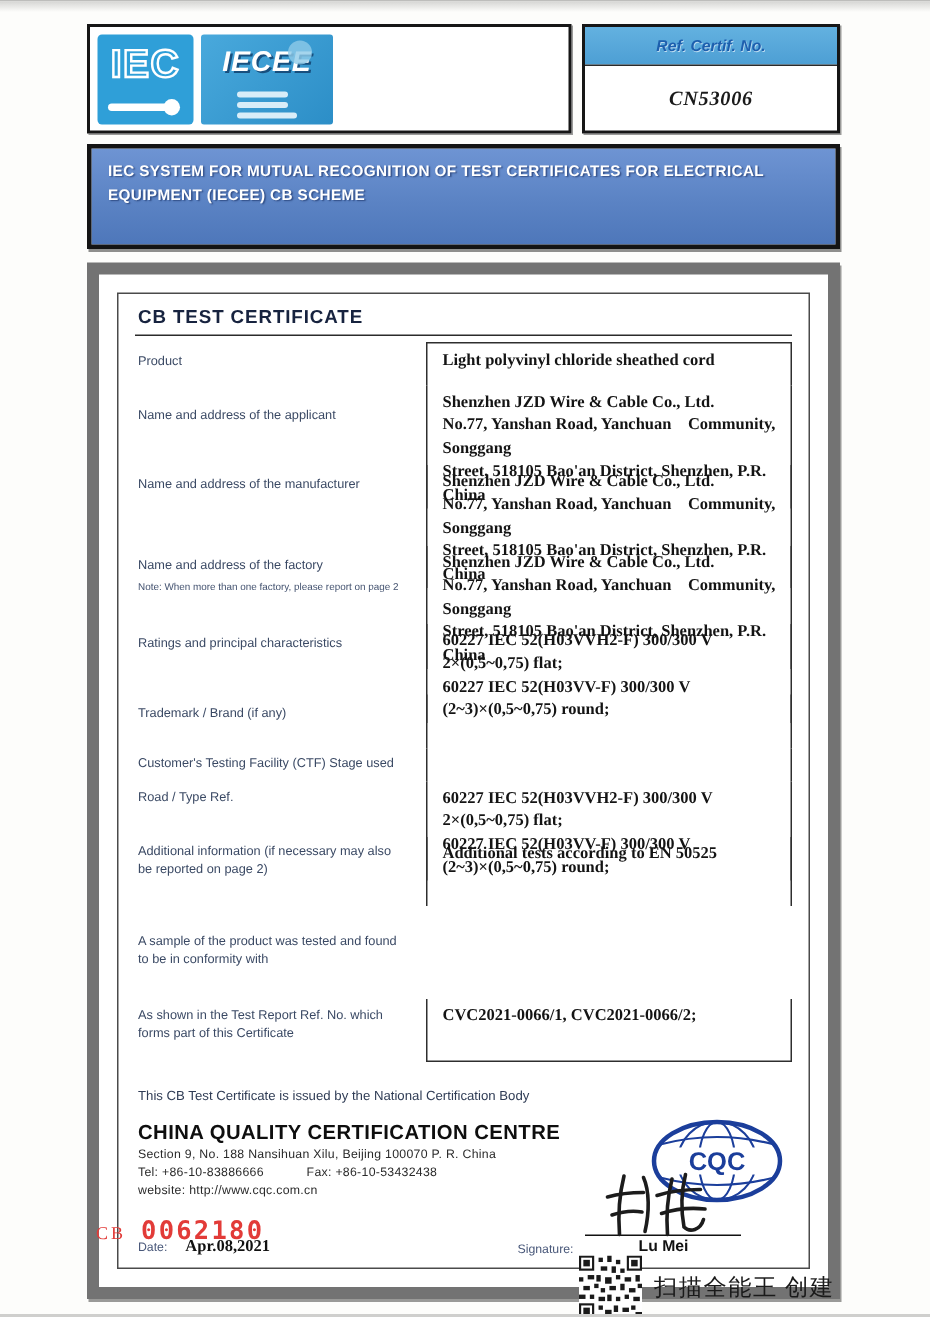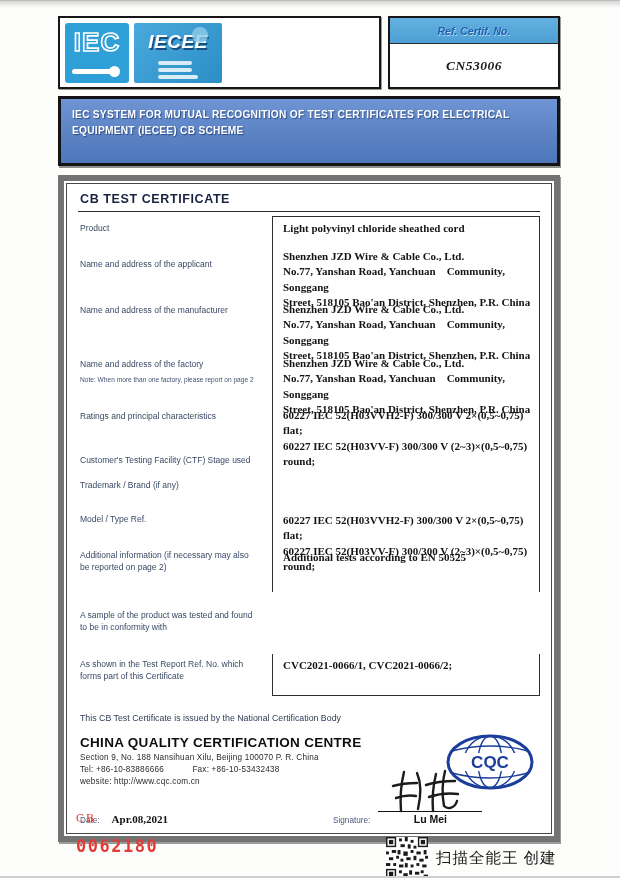--- a/index.html
+++ b/index.html
@@ -37,21 +37,21 @@
           text-shadow:0.5px 0.5px 0 #bcdcf0; }
   .ref-value { flex:1; display:flex; align-items:center; justify-content:center;
           font-family:"Liberation Serif",serif; font-weight:bold; font-size:13.5px; color:#1a1a1a; letter-spacing:0.5px; }
 
   
   .banner { margin-top:7px; border:3px solid #141414; background:linear-gradient(180deg,#6e94d3 0%,#5b83c4 55%,#4e77ba 100%);
           color:#fff; font-weight:bold; font-size:10.2px; letter-spacing:0.25px; line-height:1.55;
           padding:8px 11px 24px; text-shadow:1px 1px 1px rgba(15,35,85,0.6); box-shadow:1px 2px 0 #8f8f8d; }
 
   
-  .cert-frame { margin-top:9px; border:6px solid #737373; padding:2px; background:#fff; box-shadow:1px 2px 0 #9a9a98; }
+  .cert-frame { margin-top:9px; border:8px solid #737373; padding:12px; background:#fff; box-shadow:1px 2px 0 #9a9a98; }
   .cert-inner { border:1px solid #4a4a4a; padding:7px 11px 8px; }
   .cert-title { font-size:12.5px; font-weight:bold; color:#17233f; letter-spacing:0.6px;
           padding:1px 0 5px 2px; border-bottom:1.8px solid #2b2b2b; }
 
   .rows { margin-top:4px; }
   .row { display:grid; grid-template-columns:194px 1fr; }
   .lbl { font-size:8.5px; color:#3a4964; line-height:1.4; padding:7px 12px 0 2px; }
   .lbl .note { display:block; font-size:6.6px; color:#445370; margin-top:4px; }
   .val { border-left:1.5px solid #2e2e2e; border-right:1.5px solid #2e2e2e;
           font-family:"Liberation Serif",serif; font-weight:bold; font-size:11px; color:#141414;
@@ -72,21 +72,21 @@
   .date-label, .sig-label { font-size:8.2px; color:#49587a; }
   .date-value { font-family:"Liberation Serif",serif; font-weight:bold; font-size:11px; color:#111; }
   .sig-group { display:flex; align-items:flex-end; gap:8px; margin-left:165px; }
   .sig-line-wrap { width:104px; text-align:center; position:relative; }
   .sig-hand { display:block; margin:0 auto -3px; position:relative; z-index:2; }
   .sig-line { border-top:1.6px solid #111; }
   .sig-name { font-size:10.5px; font-weight:bold; color:#111; margin-top:1px; }
   .cqc-logo { position:absolute; right:2px; top:-4px; }
 
   
-  .cb-line { position:absolute; left:76px; top:810px; color:#e23b38; display:flex; align-items:baseline; gap:10px;flex-direction:column; }
+  .cb-line { position:absolute; left:64px; top:810px; color:#e23b38; display:flex; align-items:baseline; gap:10px; }
   .cb-prefix { font-family:"Liberation Serif",serif; font-size:12px; letter-spacing:2px; }
   .cb-number { font-family:"DejaVu Sans Mono",monospace; font-weight:bold; font-size:17px; letter-spacing:1.5px; }
   .watermark { position:absolute; left:386px; top:836px; display:flex; align-items:center; gap:8px; }
   .wm-text { font-family:"Liberation Serif",serif; font-size:15.5px; color:#1a1a1a; letter-spacing:1px; }
 </style>
 </head>
 <body>
 
 <div class="page">
   <div class="content">
@@ -142,30 +142,30 @@
             </div>
             <div class="val">Shenzhen JZD Wire &amp; Cable Co., Ltd.
 No.77, Yanshan Road, Yanchuan    Community, Songgang
 Street, 518105 Bao'an District, Shenzhen, P.R. China</div>
           </div>
           <div class="row" style="height:47px">
             <div class="lbl">Ratings and principal characteristics</div>
             <div class="val">60227 IEC 52(H03VVH2-F) 300/300 V 2×(0,5~0,75) flat;
 60227 IEC 52(H03VV-F) 300/300 V (2~3)×(0,5~0,75) round;</div>
           </div>
+          <div class="row" style="height:36px">
+            <div class="lbl">Trademark / Brand (if any)</div>
+            <div class="val"></div>
+          </div>
           <div class="row" style="height:22px">
             <div class="lbl" style="padding-top:4px">Customer's Testing Facility (CTF) Stage used</div>
             <div class="val"></div>
           </div>
-          <div class="row" style="height:36px">
-            <div class="lbl">Trademark / Brand (if any)</div>
-            <div class="val"></div>
-          </div>
           <div class="row" style="height:37px">
-            <div class="lbl" style="padding-top:5px">Model / Type Ref.</div>
+            <div class="lbl" style="padding-top:5px">Road / Type Ref.</div>
             <div class="val">60227 IEC 52(H03VVH2-F) 300/300 V 2×(0,5~0,75) flat;
 60227 IEC 52(H03VV-F) 300/300 V (2~3)×(0,5~0,75) round;</div>
           </div>
           <div class="row" style="height:46px">
             <div class="lbl" style="padding-top:4px">Additional information (if necessary may also be reported on page 2)</div>
             <div class="val">Additional tests according to EN 50525</div>
           </div>
           <div class="row" style="height:62px">
             <div class="lbl lower">A sample of the product was tested and found to be in conformity with</div>
           </div>

